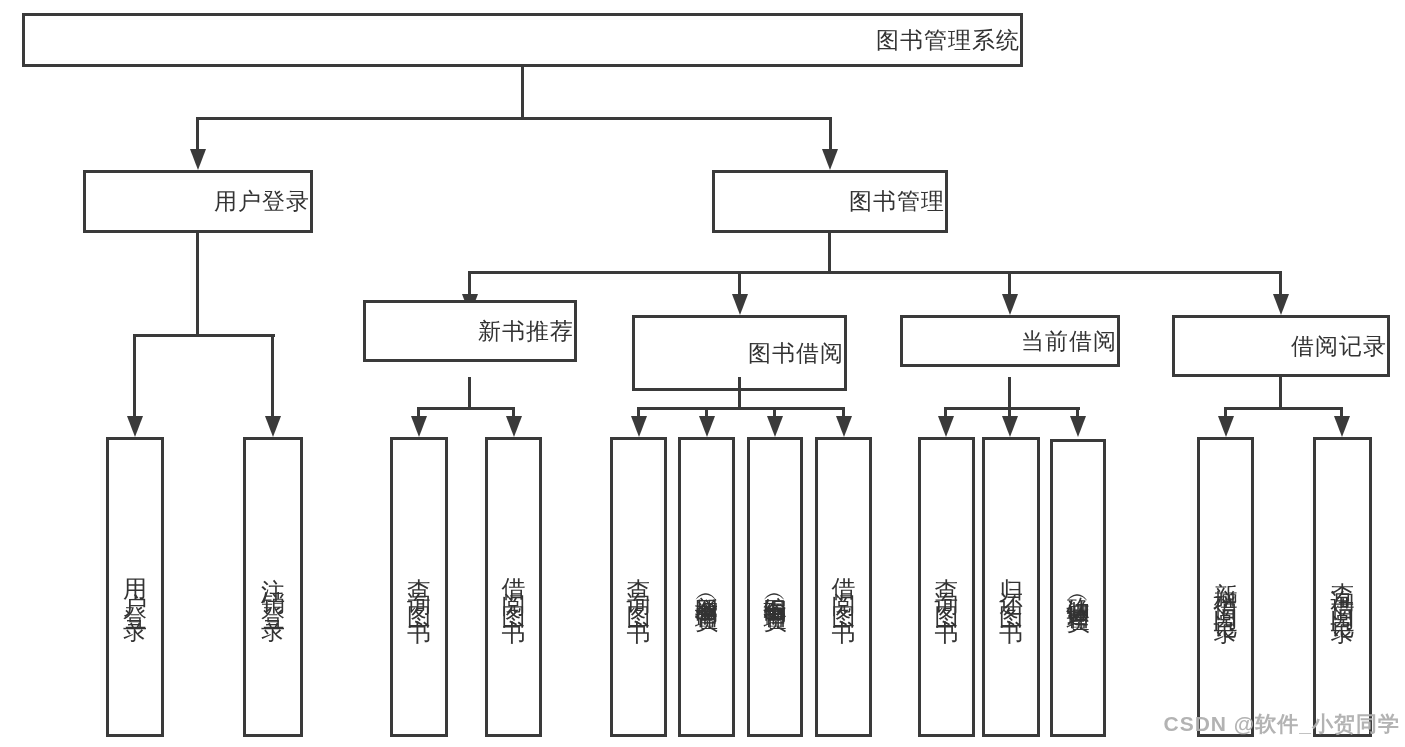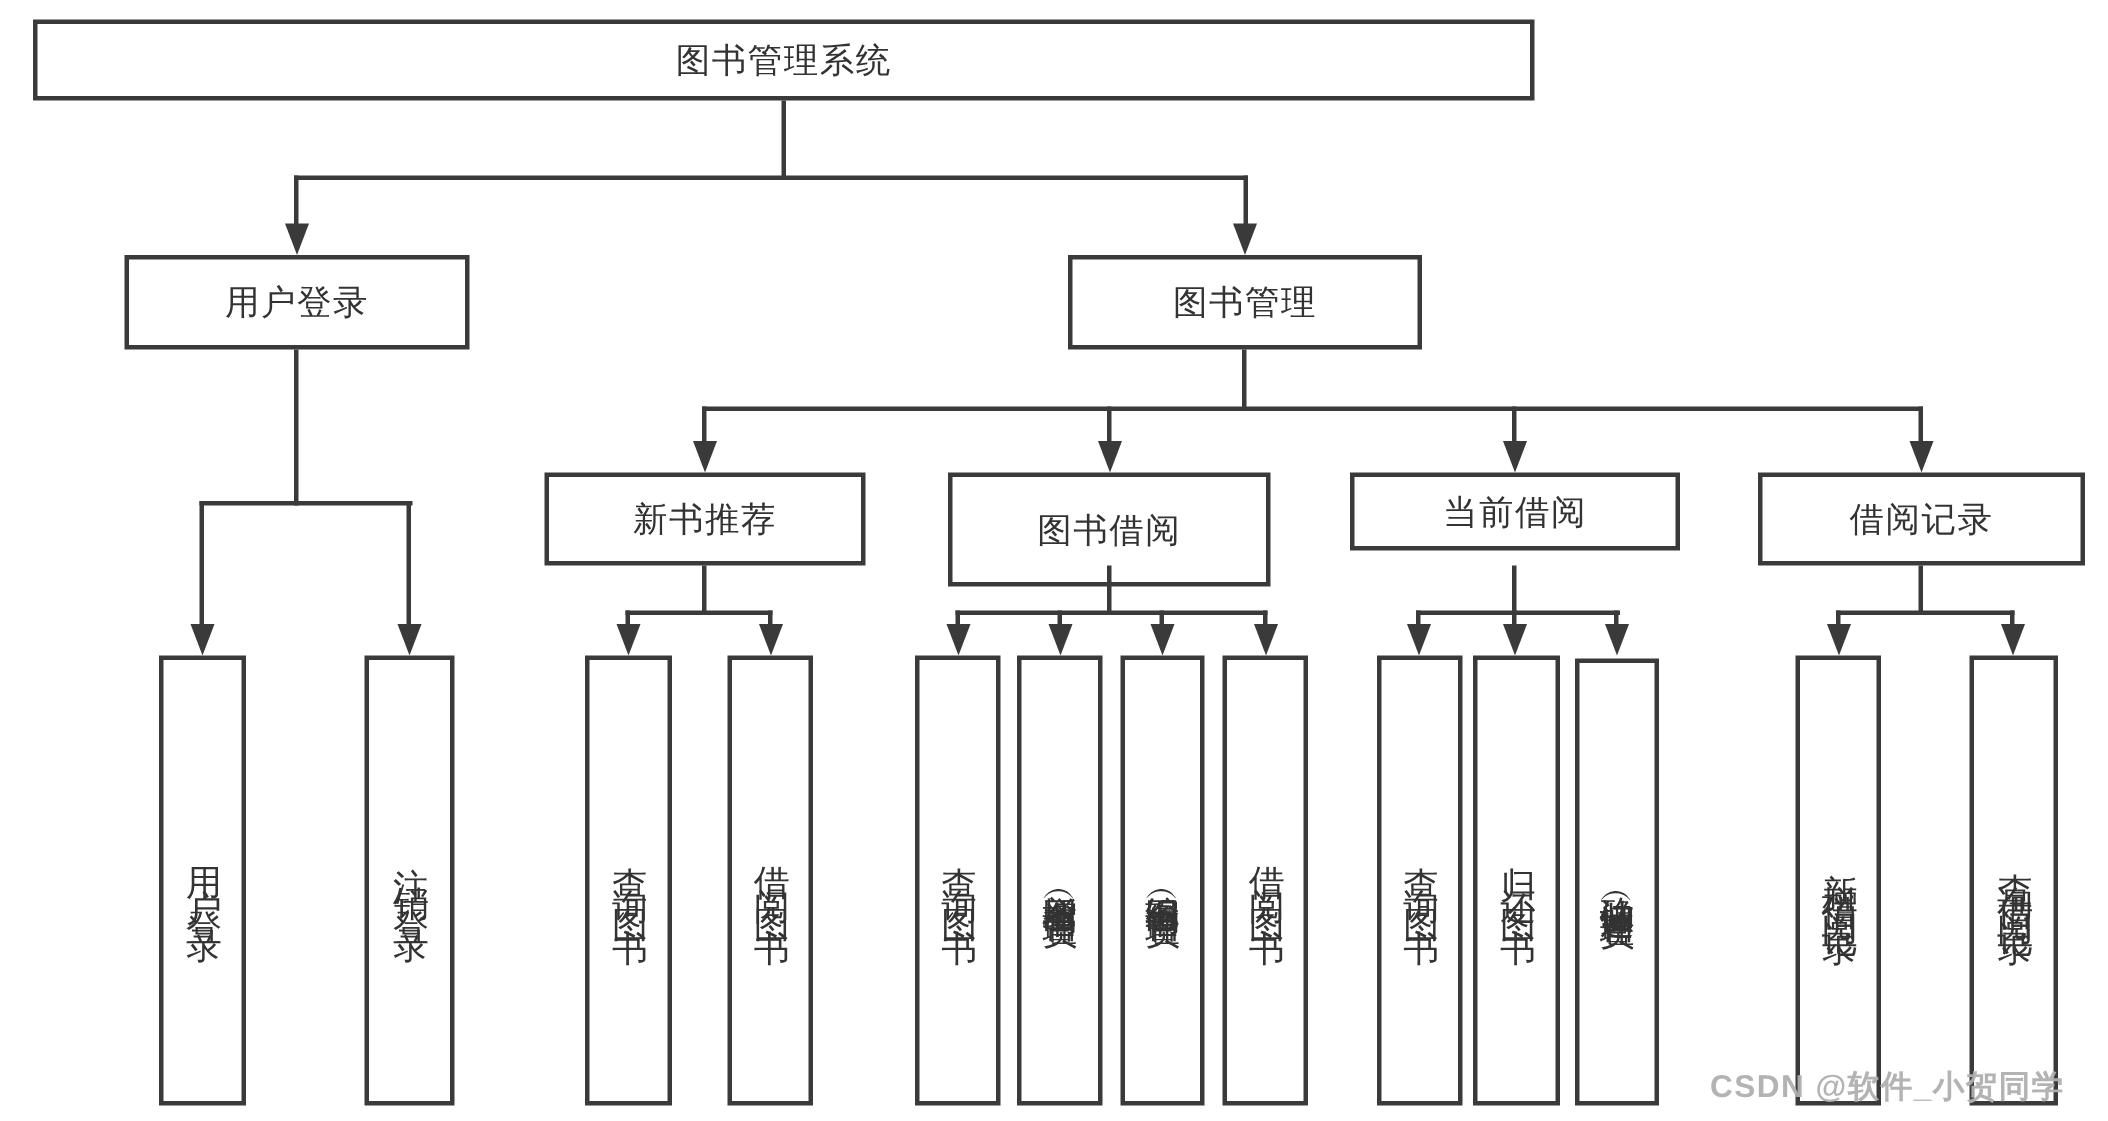--- a/index.html
+++ b/index.html
@@ -8,41 +8,41 @@
     --bg:#ffffff;
   }
   html,body{margin:0;padding:0;background:var(--bg);}
   #stage{
     position:relative;width:1405px;height:747px;background:var(--bg);
     font-family:"Liberation Sans","DejaVu Sans",sans-serif;color:var(--text);
     overflow:hidden;
   }
   .box{
     position:absolute;border:3px solid var(--line);background:#fff;
-    display:flex;align-items:center;justify-content:center;
+    display:flex;align-items:center;justify-content:flex-end;
     font-size:23px;letter-spacing:1px;box-sizing:border-box;
   }
   .leaf{
     position:absolute;border:3px solid var(--line);background:#fff;
     display:flex;align-items:center;justify-content:center;box-sizing:border-box;
   }
   .vlabel{
     writing-mode:vertical-lr;text-orientation:mixed;
     font-size:24px;letter-spacing:14px;line-height:1;white-space:nowrap;
   }
   .vlabel.medium{letter-spacing:8px;}
   .vlabel.tight{font-size:23px;letter-spacing:2px;}
   .hline,.vline{position:absolute;background:var(--line);}
   .arrow{
     position:absolute;width:0;height:0;
     border-left:8px solid transparent;border-right:8px solid transparent;
     border-top:21px solid var(--line);
   }
   #watermark{
-    position:absolute;left:1140px;top:710px;width:260px;
+    position:absolute;left:1140px;top:710px;width:260px;text-align:right;
     font-size:21px;font-weight:600;color:rgba(175,175,175,0.95);
     letter-spacing:1px;z-index:10;
   }
 </style>
 </head>
 <body>
 
 <div id="stage">
 
   <div class="box" style="left:22px;top:13px;width:1001px;height:54px;">
@@ -74,21 +74,21 @@
   <div class="hline" style="left:468px;top:271px;width:814px;height:3px;"></div>
   <div class="vline" style="left:468px;top:271px;width:3px;height:24px;"></div>
   <div class="arrow" style="left:462px;top:294px;"></div>
   <div class="vline" style="left:738px;top:271px;width:3px;height:24px;"></div>
   <div class="arrow" style="left:732px;top:294px;"></div>
   <div class="vline" style="left:1008px;top:271px;width:3px;height:24px;"></div>
   <div class="arrow" style="left:1002px;top:294px;"></div>
   <div class="vline" style="left:1279px;top:271px;width:3px;height:24px;"></div>
   <div class="arrow" style="left:1273px;top:294px;"></div>
 
-  <div class="box" style="left:363px;top:315px;width:214px;height:62px;">
+  <div class="box" style="left:363px;top:300px;width:214px;height:62px;">
     <span>新书推荐</span>
   </div>
   <div class="box" style="left:632px;top:315px;width:215px;height:76px;">
     <span>图书借阅</span>
   </div>
   <div class="box" style="left:900px;top:315px;width:220px;height:52px;">
     <span>当前借阅</span>
   </div>
   <div class="box" style="left:1172px;top:315px;width:218px;height:62px;">
     <span>借阅记录</span>

